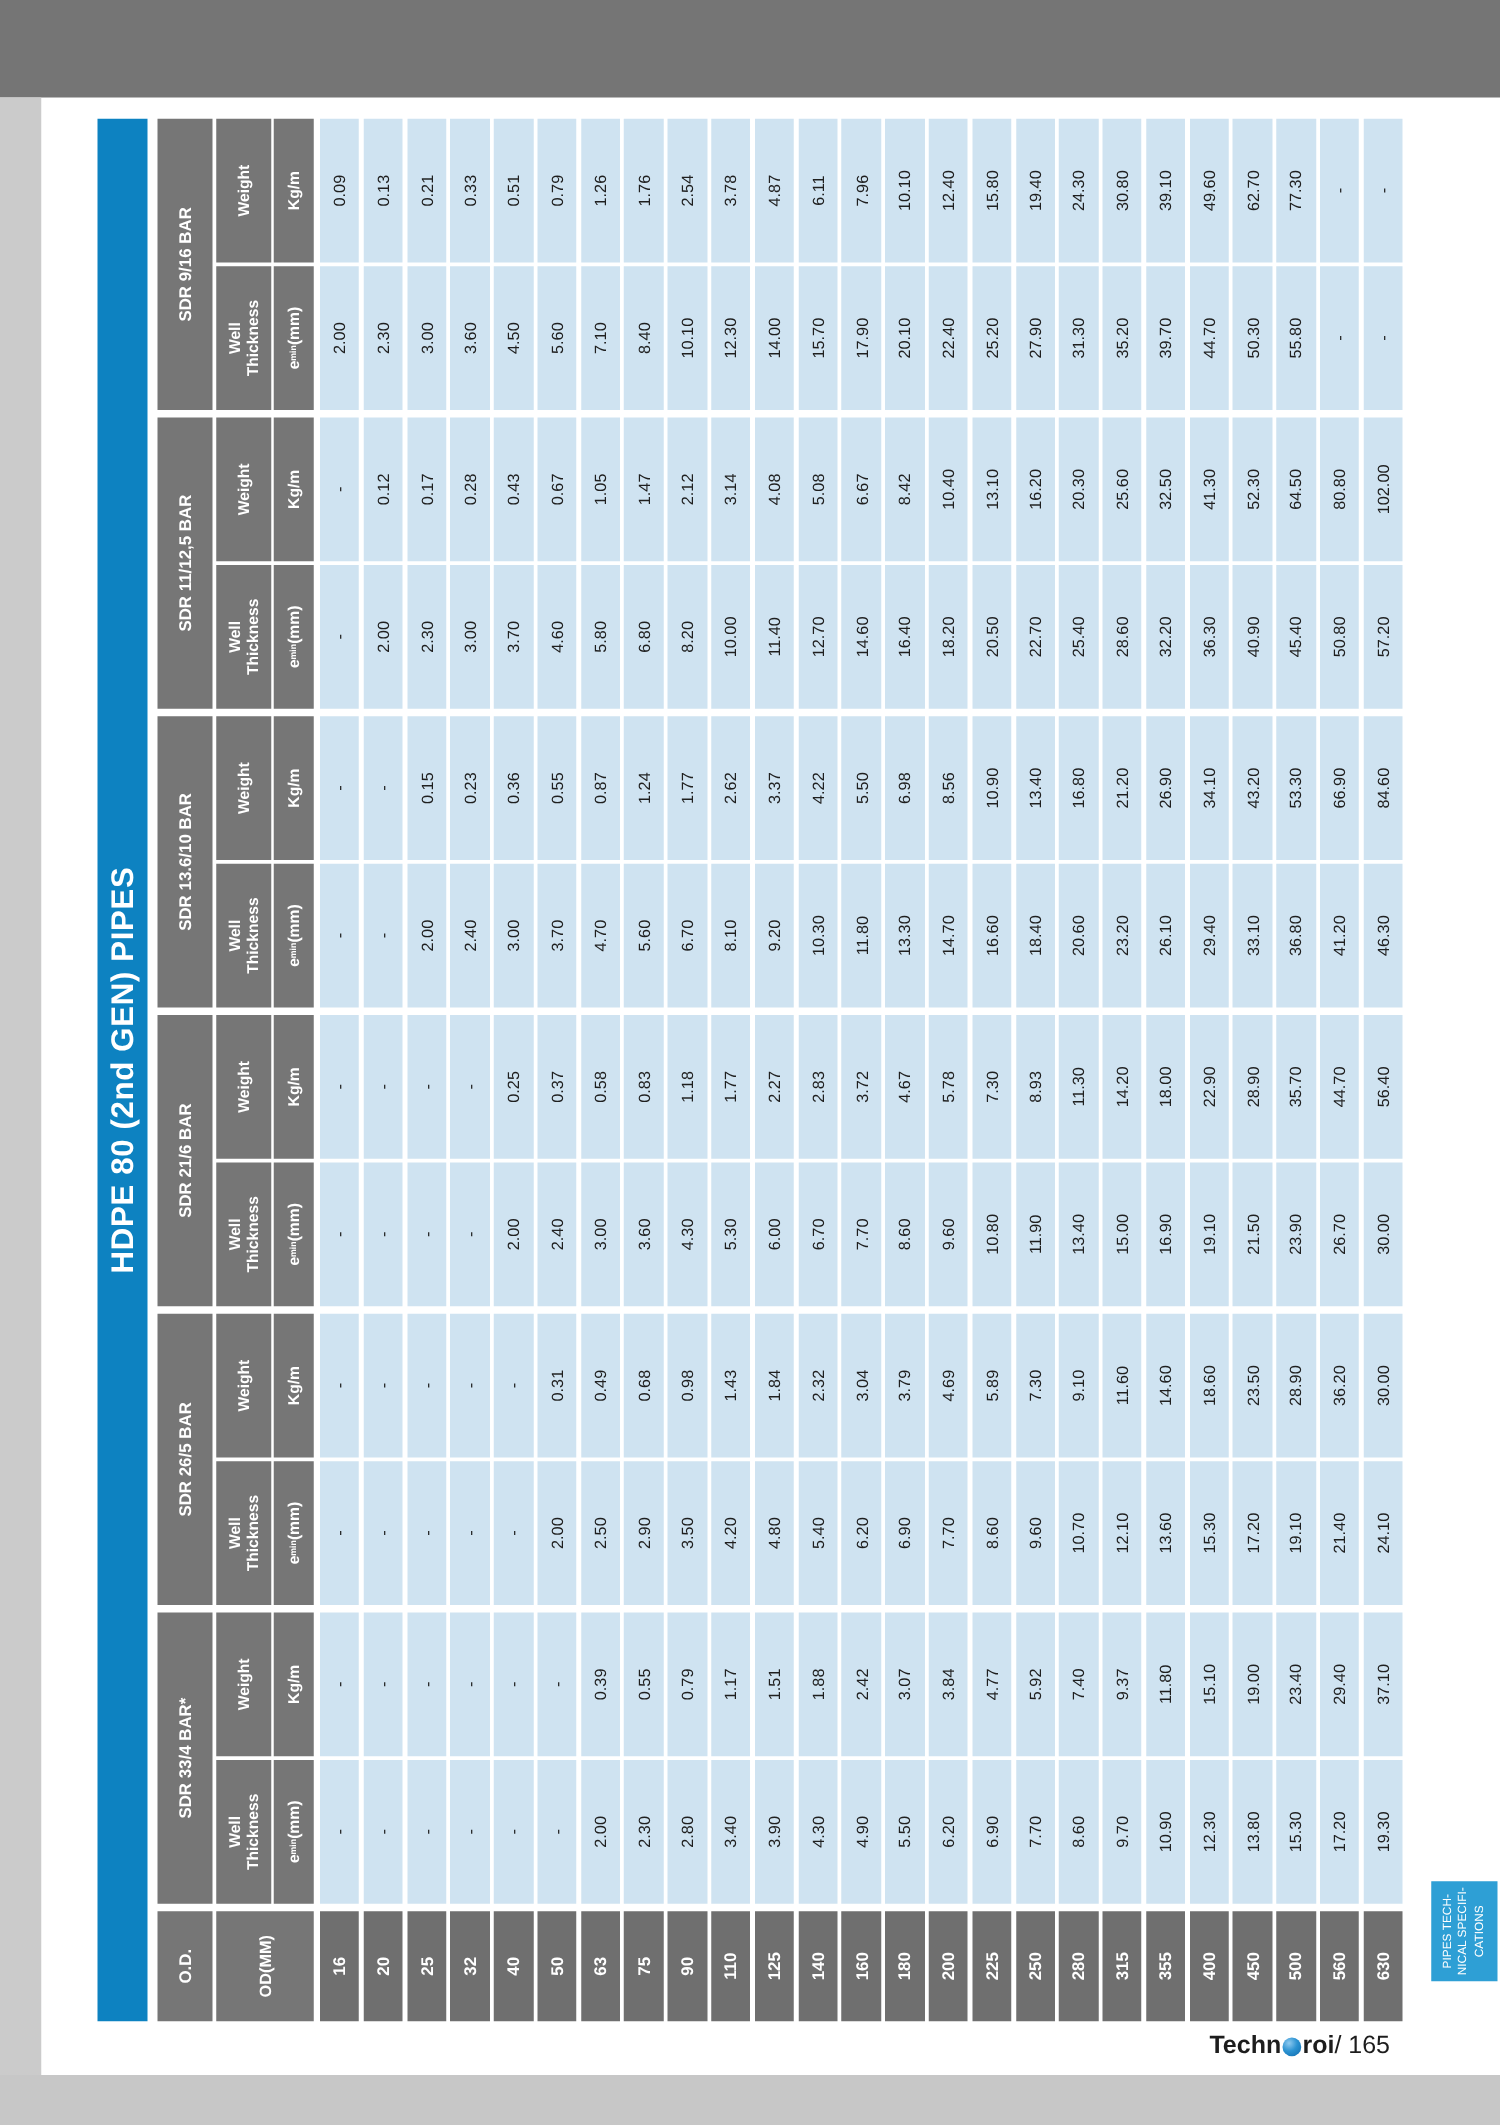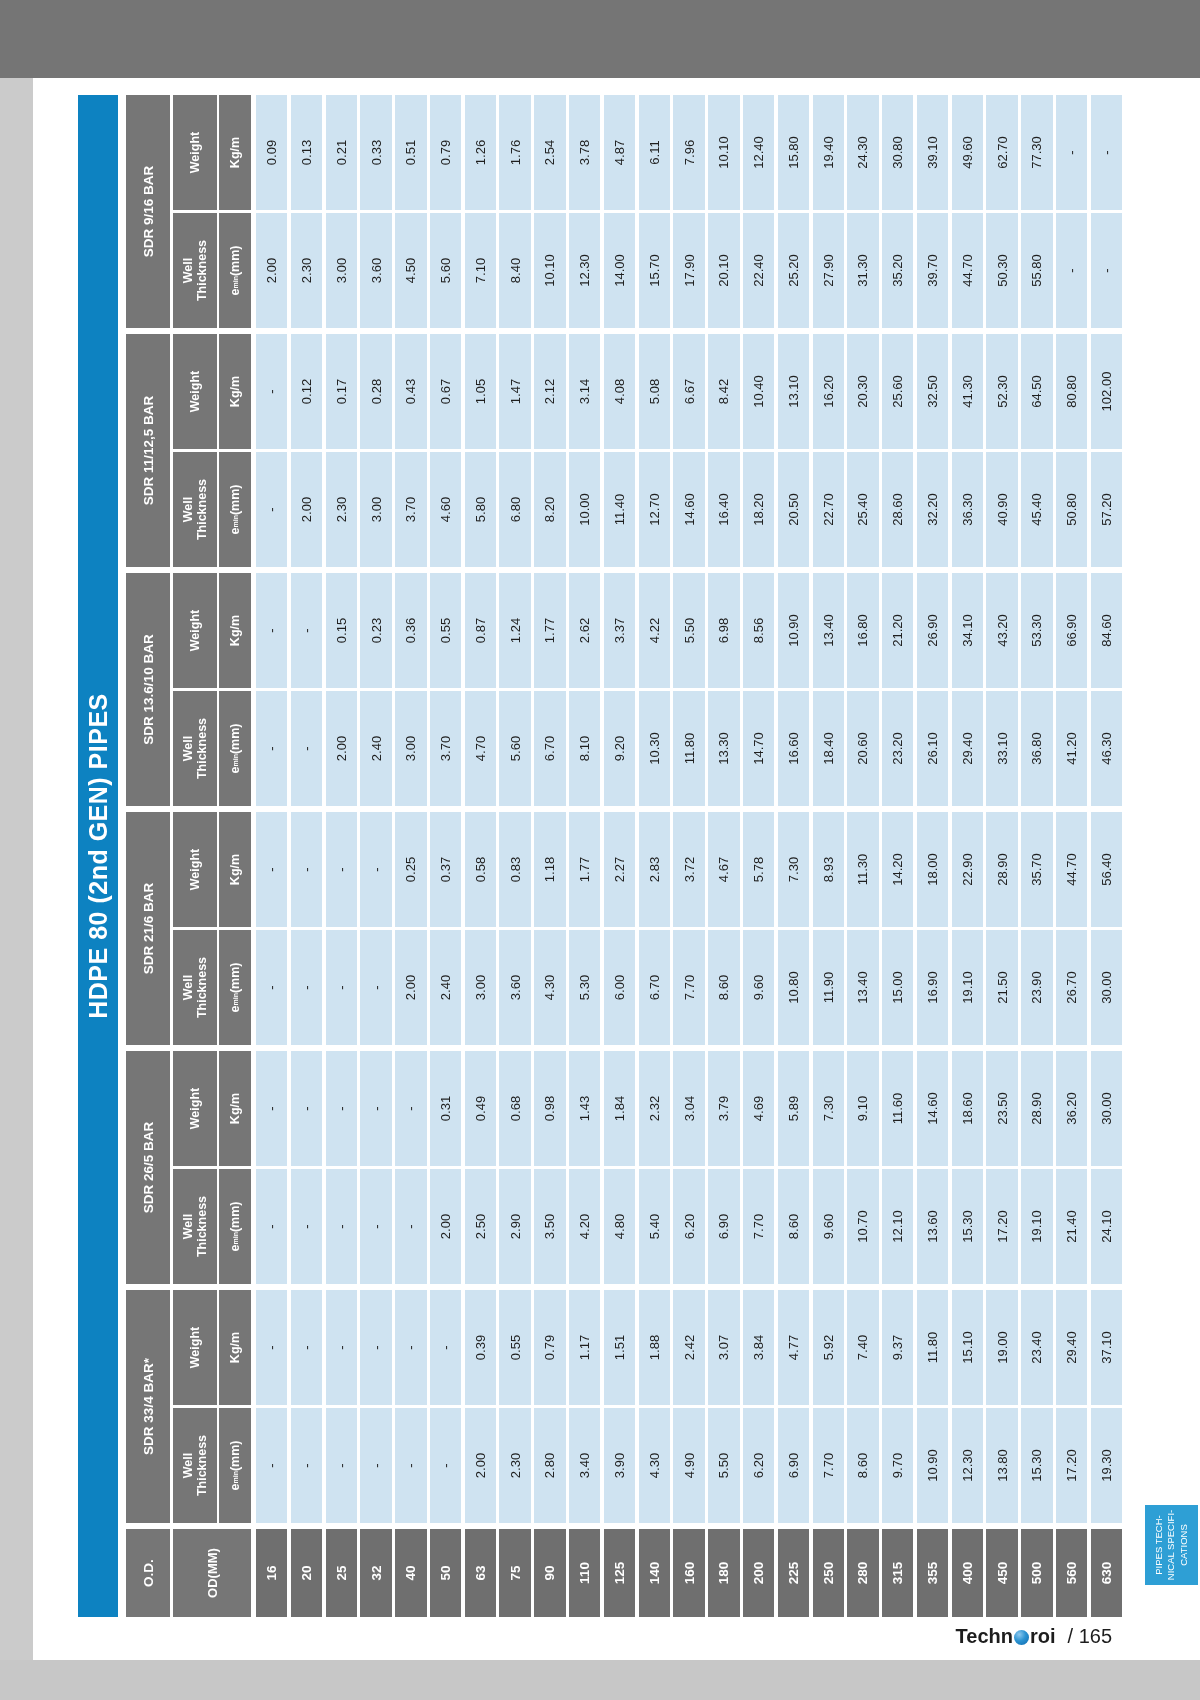--- a/index.html
+++ b/index.html
@@ -58,21 +58,21 @@
   }
 
   .footer-logo{
     position:absolute;top:1620px;right:88px;height:32px;
     display:flex;align-items:center;font-size:20px;font-weight:600;color:#1d1d1d;text-align:right;
   }
   .globe{
     width:15px;height:15px;border-radius:50%;display:inline-block;margin:2px 1px 0 1px;
     background:radial-gradient(circle at 35% 30%, #8ec9ef 0%, #2c93d2 45%, #0d68ab 100%);
   }
-  .pageref{font-weight:500;margin-left:12px;}
+  .pageref{font-weight:500;margin-left:0;}
 </style>
 </head>
 <body>
 
 <div class="topbar"></div>
 <div class="leftstrip"></div>
 <div class="bottombar"></div>
 
 <div class="rot-outer">
   <div class="rot-inner">

